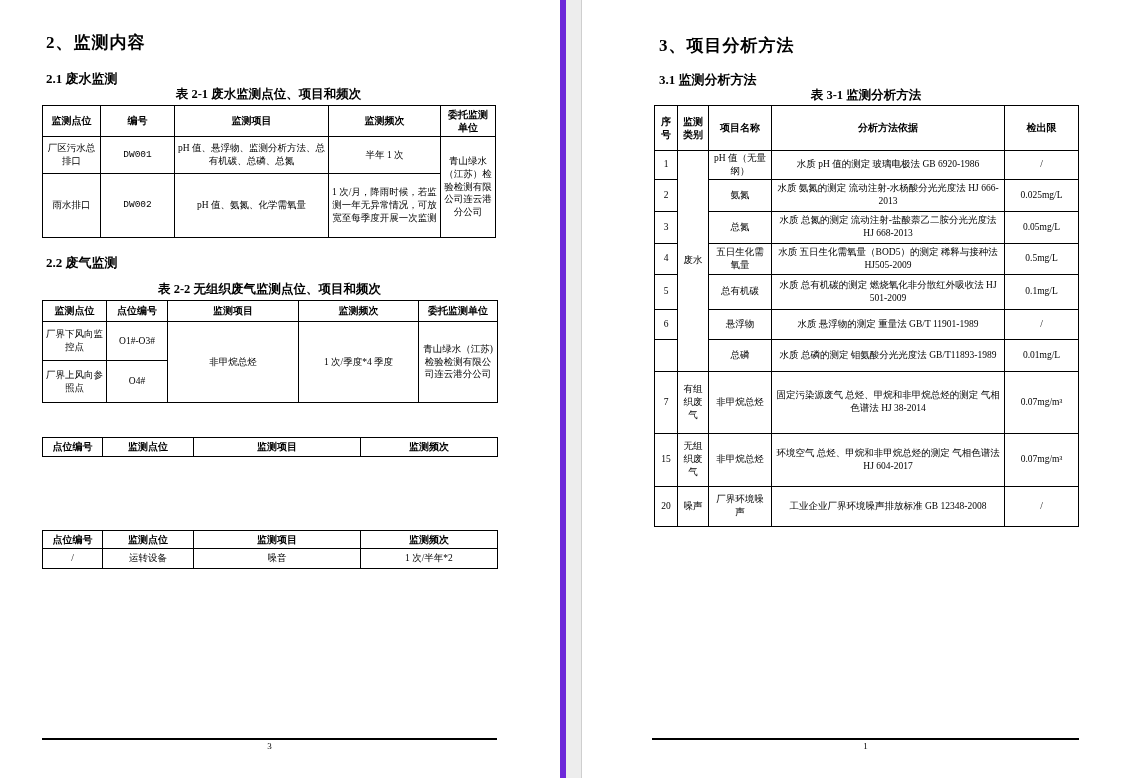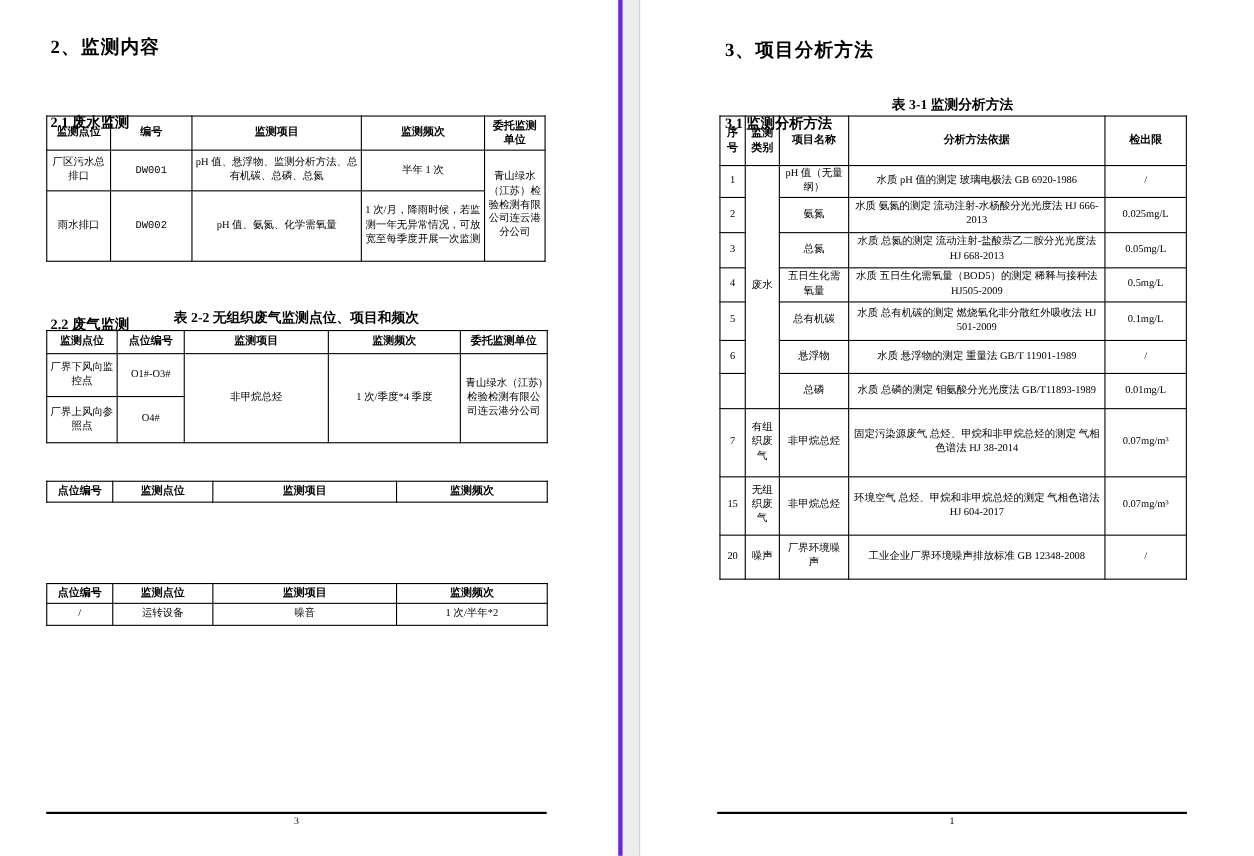--- a/index.html
+++ b/index.html
@@ -6,25 +6,25 @@
   html,body { margin:0; padding:0; }
   body {
     width:1140px; height:778px;
     background:#ededed;
     position:relative;
     font-family:"Liberation Serif","DejaVu Serif",serif;
     color:#000;
     overflow:hidden;
   }
   .page { position:absolute; top:0; height:778px; background:#fff; }
-  #page-left  { left:0;   width:566px; border-right:4px solid #6d28d9; }
+  #page-left  { left:0;   width:566px; border-right:6px solid #6d28d9; }
   #page-right { left:581px; width:559px; border-left:1px solid #cfcfcf; }
   .abs { position:absolute; }
   .doc-title { font-size:17px; font-weight:bold; letter-spacing:1px; }
-  .sec-title { font-size:13px; font-weight:bold;margin-top:32px; }
+  .sec-title { font-size:13px; font-weight:bold; }
   .tbl-caption { font-size:12.5px; font-weight:bold; text-align:center; }
   table.doc { border-collapse:collapse; table-layout:fixed; }
   table.doc th, table.doc td {
     border:1px solid #000;
     text-align:center;
     vertical-align:middle;
     padding:1px 3px;
     font-size:9.5px;
     line-height:1.35;
     word-wrap:break-word;
@@ -37,20 +37,21 @@
 </style>
 </head>
 <body>
 
 <div class="page" id="page-left">
 
   <div class="abs doc-title" style="left:46px; top:31px;">2、监测内容</div>
 
   <div class="abs sec-title" style="left:46px; top:70px;">2.1 废水监测</div>
 
+  <div class="abs tbl-caption" style="left:42px; top:86px; width:453px;">表 2-1  废水监测点位、项目和频次</div>
 
   <table class="doc abs" style="left:42px; top:105px; width:453px;">
     <colgroup>
         <col style="width:58px">
         <col style="width:74px">
         <col style="width:154px">
         <col style="width:112px">
         <col style="width:55px">
       </colgroup>
     <tbody>

